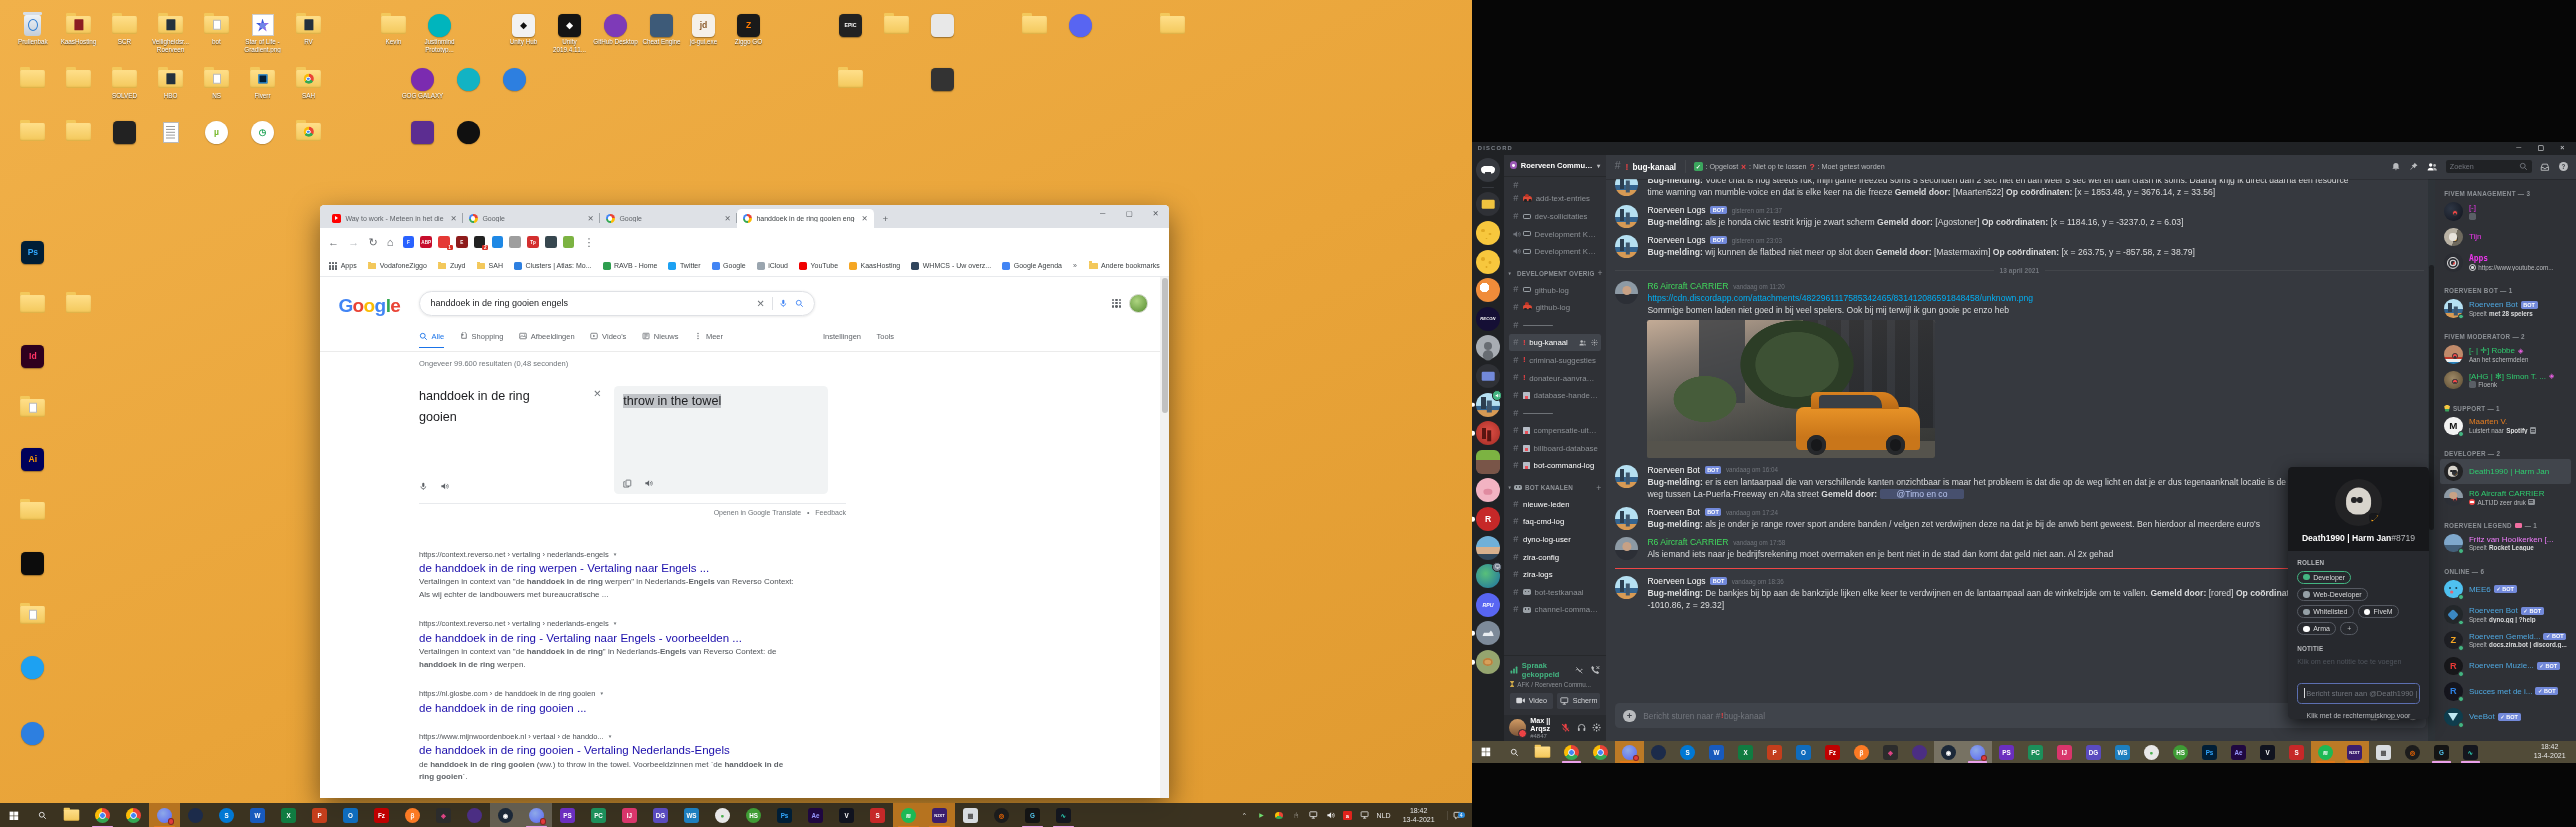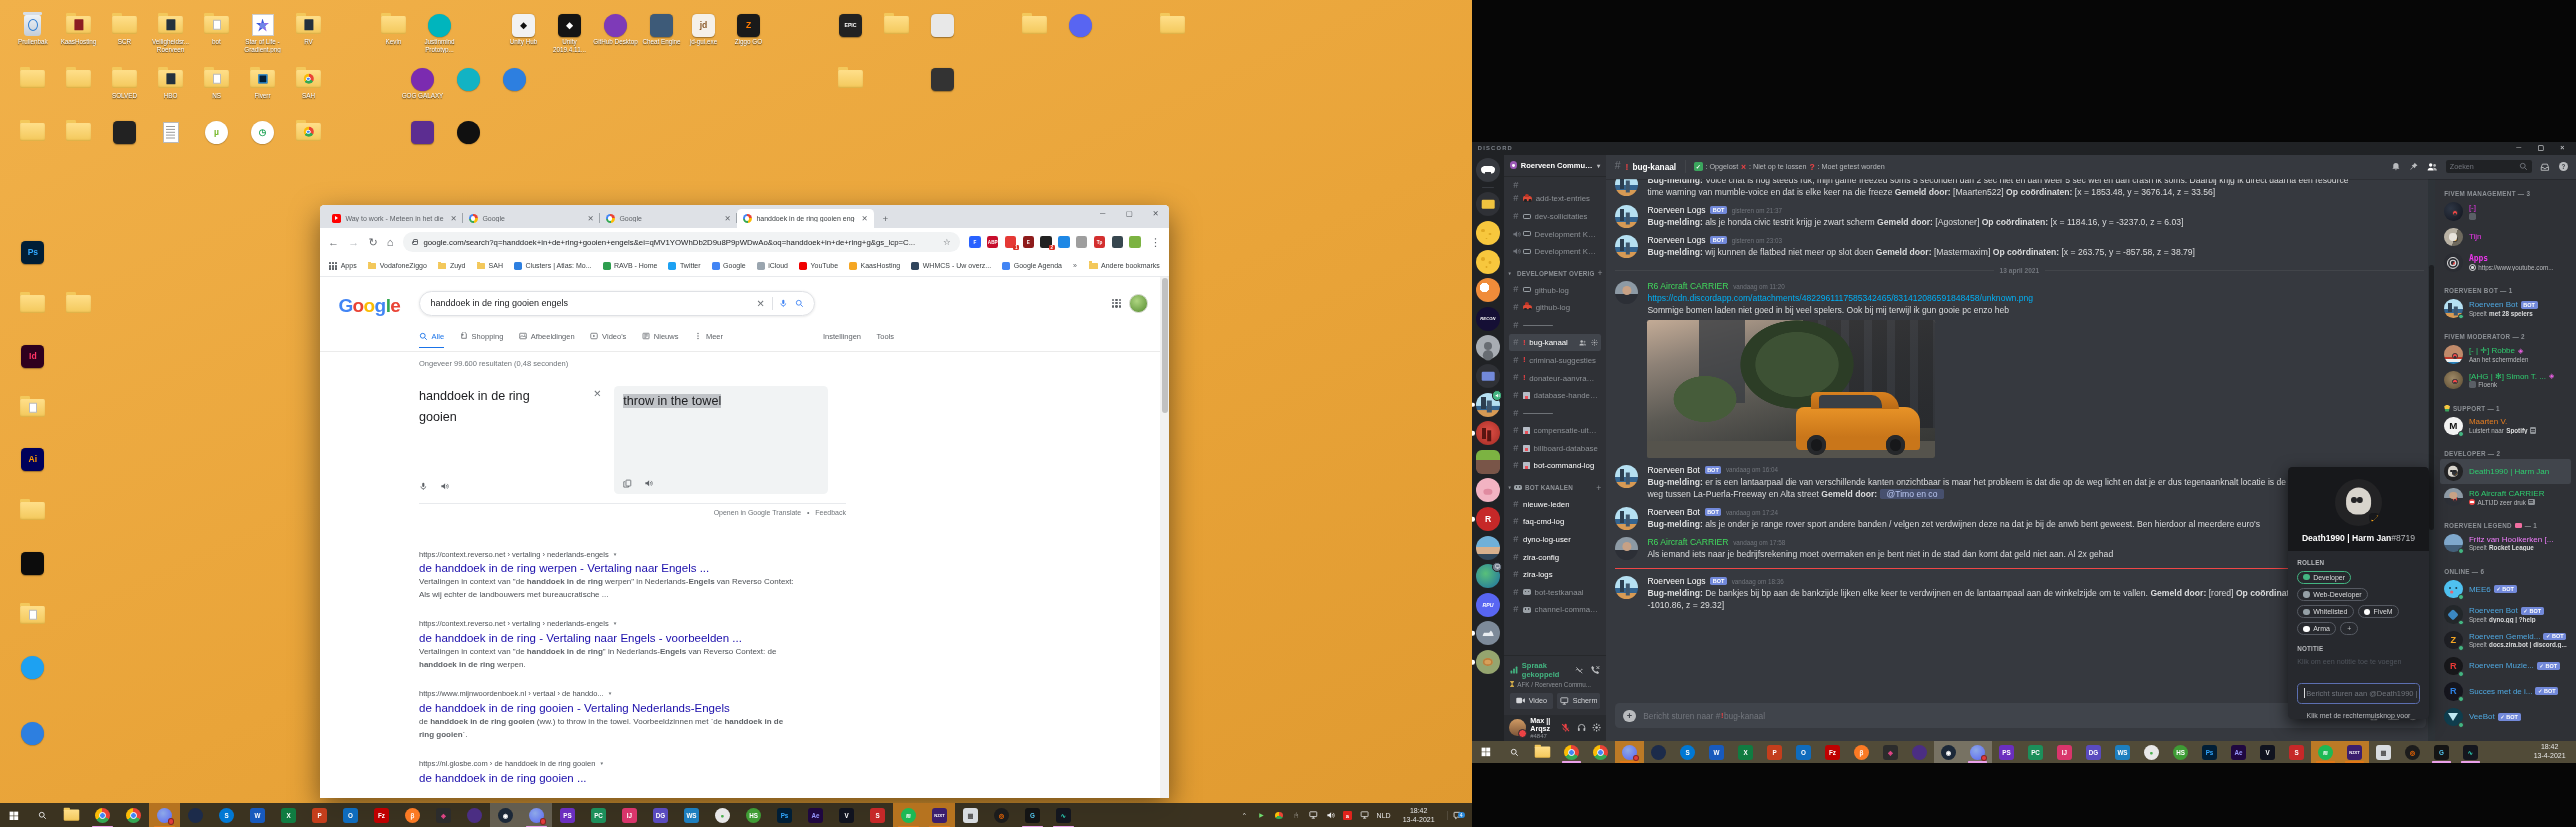--- a/index.html
+++ b/index.html
@@ -179,21 +179,21 @@
 .msg.clip{margin-top:-5.7px}
 .mava{width:23px;height:23px;border-radius:50%;flex:none;position:relative;overflow:hidden}
 .mbody{flex:1;min-width:0}
 .mhead{display:flex;align-items:center;gap:4.6px}
 .mauthor{font-weight:500;font-size:8.6px;color:#fff}
 .botb{background:#7289da;color:#fff;font-size:5.5px;font-weight:bold;border-radius:1.7px;padding:0.9px 2.6px}
 .mtime{color:#72767d;font-size:6.3px}
 .mrow{color:#dcddde;font-size:8.6px;line-height:12px;margin-top:0.6px;word-break:break-word}
 .mrow b{font-weight:bold}
 .mlink{color:#00aff4}
-.mment{background:rgba(114,137,218,.3);color:#b9c6f0;border-radius:1.7px;padding:0 7px}
+.mment{background:rgba(114,137,218,.3);color:#b9c6f0;border-radius:1.7px;padding:0 17px}
 .mdate{display:flex;align-items:center;gap:5.8px;color:#72767d;font-size:6.6px;margin:9.2px 11.5px 2.3px 0;font-weight:bold}
 .mdate:before,.mdate:after{content:"";flex:1;border-top:0.6px solid #42454a}
 .mnew{border-top:0.6px solid #f04747;margin:8px 11.5px 1.2px 0}
 .attimg{width:288px;height:138px;border-radius:2.3px;margin-top:3.5px;position:relative;overflow:hidden;background:linear-gradient(165deg,#c3ab96 0%,#8d8176 22%,#5c5a54 48%,#3f403e 75%,#333432 100%)}
 .att-bld{position:absolute;right:0;top:0;width:46%;height:78%;background:repeating-linear-gradient(90deg,#26282c 0 15px,#31343a 15px 23px);opacity:.85}
 .att-bld2{position:absolute;left:18%;top:0;width:16%;height:60%;background:#3a3d42;opacity:.8}
 .att-tree1{position:absolute;left:26%;top:-10%;width:52%;height:85%;background:radial-gradient(closest-side,#3d5134 0 55%,#2c3d26 56% 75%,transparent 76%);filter:blur(0.6px)}
 .att-tree2{position:absolute;left:2%;top:30%;width:36%;height:55%;background:radial-gradient(closest-side,#465c3a 0 60%,transparent 61%)}
 .att-road{position:absolute;left:0;bottom:0;width:100%;height:17px;background:#55534c}
 .att-car{position:absolute;right:15px;bottom:8px;width:124px;height:43px;background:linear-gradient(#e89327,#c9761a 70%);border-radius:8px 15px 3.5px 4.6px}
@@ -697,25 +697,20 @@
         <div class="wbtn">─</div>
         <div class="wbtn">▢</div>
         <div class="wbtn">✕</div>
       </div>
     </div>
     <div class="toolbar">
       <span class="navic">←</span>
       <span class="navic dis">→</span>
       <span class="navic">↻</span>
       <span class="navic">⌂</span>
-      <div class="urlbar">
-        <span class="lock"></span>
-        <span class="urltext">google.com/search?q=handdoek+in+de+ring+gooien+engels&amp;ei=qMV1YOWhDb2D9u8P9pWDwAo&amp;oq=handdoek+in+de+ring+g&amp;gs_lcp=C...</span>
-        <span style="color:#5f6368;font-size:8.6px">☆</span>
-      </div>
       <div class="exts" id="bexts">
           <div class="extic" style="background: rgb(41, 98, 255);">F</div>
           <div class="extic" style="background: rgb(199, 13, 44);">ABP</div>
           <div class="extic" style="background: rgb(229, 57, 53);">
             <span class="extbadge">1</span>
           </div>
           <div class="extic" style="background: rgb(142, 27, 27);">E</div>
           <div class="extic" style="background: rgb(34, 34, 34);">
             <span class="extbadge">2</span>
           </div>
@@ -956,32 +951,32 @@
           <div class="gres">
             <div class="crumb">
               <span>https://context.reverso.net › vertaling › nederlands-engels</span>
               <span class="dd">▼</span>
             </div>
             <div class="gtitle">de handdoek in de ring - Vertaling naar Engels - voorbeelden ...</div>
             <div class="gsnip"><span>Vertalingen in context van "de </span><b>handdoek in de ring</b><span>" in Nederlands-</span><b>Engels</b><span> van Reverso Context: de </span><b>handdoek in de ring</b><span> werpen.</span></div>
           </div>
           <div class="gres">
             <div class="crumb">
+              <span>https://nl.glosbe.com › de handdoek in de ring gooien</span>
+              <span class="dd">▼</span>
+            </div>
+            <div class="gtitle">de handdoek in de ring gooien ...</div>
+          </div>
+          <div class="gres">
+            <div class="crumb">
               <span>https://www.mijnwoordenboek.nl › vertaal › de handdo...</span>
               <span class="dd">▼</span>
             </div>
             <div class="gtitle">de handdoek in de ring gooien - Vertaling Nederlands-Engels</div>
             <div class="gsnip"><span>de </span><b>handdoek in de ring gooien</b><span> (ww.) to throw in the towel. Voorbeeldzinnen met `de </span><b>handdoek in de ring gooien</b><span>`.</span></div>
-          </div>
-          <div class="gres">
-            <div class="crumb">
-              <span>https://nl.glosbe.com › de handdoek in de ring gooien</span>
-              <span class="dd">▼</span>
-            </div>
-            <div class="gtitle">de handdoek in de ring gooien ...</div>
           </div>
         </div>
       <div class="gscroll">
           <div class="gthumb"></div>
         </div>
     </div>
   </div>
 
   <div class="taskbar" id="tb-left">
     <div class="tbbtn">

